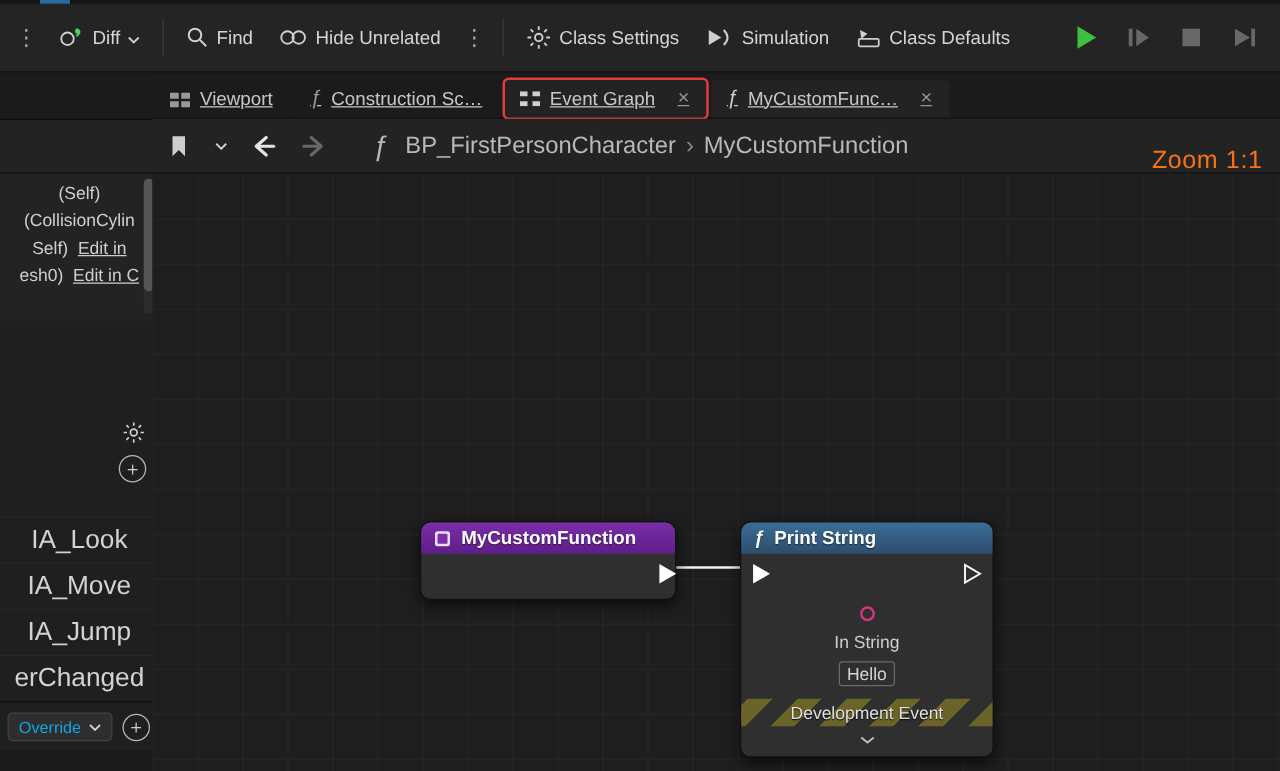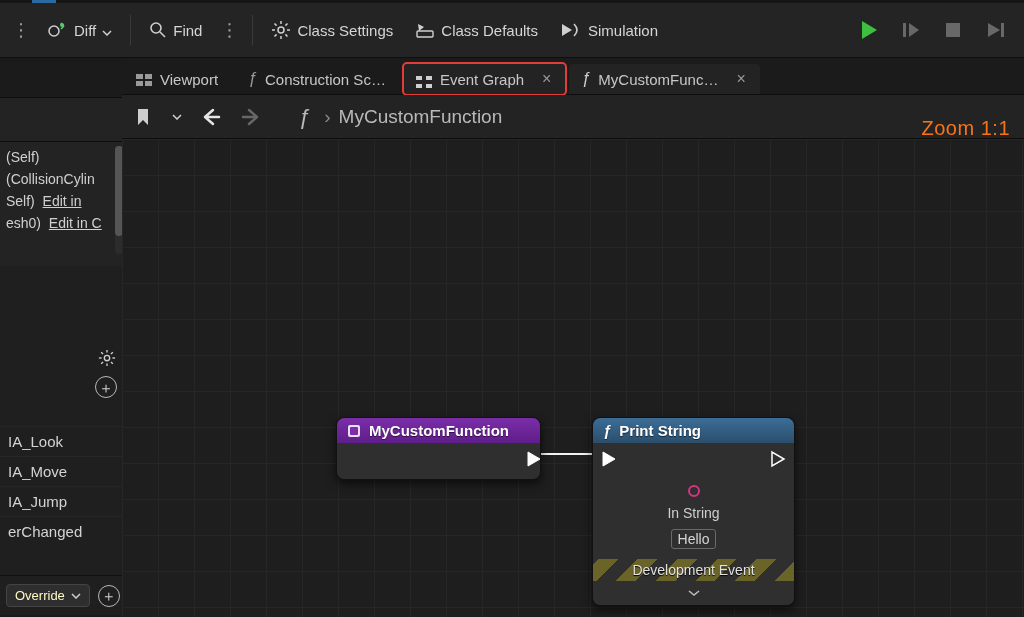--- a/index.html
+++ b/index.html
@@ -30,26 +30,27 @@
   }
   .tool-sep { width: 1px; height: 30px; background: #3a3a3a; margin: 0 6px; }
   .vdots { font-size: 18px; opacity: .8; padding: 0 6px; cursor: pointer;}
   .toolbar-spacer { flex: 1; }
   .transport { display: flex; align-items: center; gap: 8px; margin-right: 6px; }
   .play-btn { width: 34px; height: 34px; display:flex; align-items:center; justify-content:center; cursor:pointer; }
 
   
   .left-panel {
     position: absolute;
-    left: 0; top: 62px; bottom: 2px;
+    left: 0; top: 62px; bottom: 16px;
     width: 128px;
     background: #1f1f1f;
     border-right: 1px solid #0f0f0f;
     display: flex;
     flex-direction: column;
+    text-align: center;
   }
   .comp-list {
     padding: 4px 0;
     font-size: 14px;
     color: #d0d0d0;
     height: 124px;
     overflow: hidden;
     position: relative;
     background:#232323;
   }
@@ -62,31 +63,31 @@
   .comp-thumb {
     position:absolute; left:0; top:0; width:8px; height:90px;
     background:#555; border-radius:4px;
   }
   .section-head {
     display:flex; align-items:center; justify-content:flex-end;
     padding:10px 10px 4px;
     gap:10px;
   }
   .gear-icon, .plus-icon { width:20px; height:20px; display:inline-flex; align-items:center; justify-content:center; cursor:pointer; color:#c7c7c7; }
-  .var-list { padding: 0 0; font-size:15px; color:#d3d3d3; }
+  .var-list { padding: 0 0; font-size:21px; color:#d3d3d3; }
   .var-row { padding:6px 8px; border-top:1px solid rgba(255,255,255,0.03); white-space: nowrap; overflow:hidden; }
   .left-bottom {
     margin-top:auto;
     display:flex; align-items:center; gap:8px;
     padding:8px 6px;
     border-top:1px solid #0f0f0f;
   }
   .override-pill {
     background:#2e2e2e; border:1px solid #444; border-radius:4px;
-    padding:3px 8px; font-size:13px; color:#fef9c3;
+    padding:3px 8px; font-size:13px; color:#0ea5e9;
     display:flex; align-items:center; gap:6px; cursor:pointer;
   }
   .plus-circle {
     width:22px; height:22px; border-radius:50%;
     border:1.5px solid #b8b8b8; display:inline-flex; align-items:center; justify-content:center;
     font-size:15px; color:#d0d0d0; line-height:1; cursor:pointer;
   }
 
   
   .main {
@@ -103,30 +104,30 @@
   }
   .tab {
     display:flex; align-items:center; gap:8px;
     padding:6px 14px 6px 12px;
     font-size:15px; color:#c7c7c7;
     border-radius:4px 4px 0 0;
     margin-right:4px;
     background:#1b1b1b;
     cursor:pointer;
     white-space: nowrap;
+    text-decoration: underline;
   }
   .tab.active {
     background:#232323;
   }
   .tab-close { opacity:.7; font-size:16px; margin-left:10px; }
   .tab-highlight {
     outline:2px solid #e23c3c;
     outline-offset:0;
     border-radius:3px;
-    align-items:flex-end;
   }
 
   .navbar {
     height:44px;
     display:flex; align-items:center;
     gap:14px;
     padding:0 14px 0 8px;
     background:#232323;
     border-bottom:1px solid #0d0d0d;
   }
@@ -244,20 +245,29 @@
   <div class="tool-btn">
     <span class="ico">
       <svg width="18" height="18" viewBox="0 0 18 18">
           <circle cx="7" cy="7" r="5" fill="none" stroke="#cfcfcf" stroke-width="1.6"></circle>
           <line x1="11" y1="11" x2="16" y2="16" stroke="#cfcfcf" stroke-width="1.6"></line>
         </svg>
     </span>
     <span>Find</span>
   </div>
 
+  <div class="tool-btn">
+    <span class="ico">
+      <svg width="22" height="18" viewBox="0 0 22 18">
+          <circle cx="6" cy="9" r="5" fill="none" stroke="#cfcfcf" stroke-width="1.5"></circle>
+          <circle cx="15" cy="9" r="5" fill="none" stroke="#cfcfcf" stroke-width="1.5"></circle>
+        </svg>
+    </span>
+    <span>Hide Unrelated</span>
+  </div>
 
   <span class="vdots">⋮</span>
   <span class="tool-sep"></span>
 
   <div class="tool-btn">
     <span class="ico">
       <svg width="20" height="20" viewBox="0 0 20 20">
           <circle cx="10" cy="10" r="3" fill="none" stroke="#cfcfcf" stroke-width="1.5"></circle>
           <g stroke="#cfcfcf" stroke-width="1.5">
             <line x1="10" y1="1" x2="10" y2="4"></line>
@@ -269,36 +279,36 @@
             <line x1="3.5" y1="16.5" x2="5.6" y2="14.4"></line>
             <line x1="14.4" y1="5.6" x2="16.5" y2="3.5"></line>
           </g>
         </svg>
     </span>
     <span>Class Settings</span>
   </div>
 
   <div class="tool-btn">
     <span class="ico">
+      <svg width="22" height="18" viewBox="0 0 22 18">
+          <polygon points="2,3 2,15 12,9" fill="#cfcfcf"></polygon>
+          <path d="M14 3 Q20 9 14 15" fill="none" stroke="#cfcfcf" stroke-width="1.6"></path>
+        </svg>
+    </span>
+    <span>Simulation</span>
+  </div>
+
+  <div class="tool-btn">
+    <span class="ico">
       <svg width="20" height="20" viewBox="0 0 20 20">
           <rect x="2" y="11" width="16" height="6" rx="1" fill="none" stroke="#cfcfcf" stroke-width="1.4"></rect>
           <path d="M4 11 L3 4 L9 7 Z" fill="#cfcfcf"></path>
         </svg>
     </span>
     <span>Class Defaults</span>
-  </div>
-
-  <div class="tool-btn">
-    <span class="ico">
-      <svg width="22" height="18" viewBox="0 0 22 18">
-          <polygon points="2,3 2,15 12,9" fill="#cfcfcf"></polygon>
-          <path d="M14 3 Q20 9 14 15" fill="none" stroke="#cfcfcf" stroke-width="1.6"></path>
-        </svg>
-    </span>
-    <span>Simulation</span>
   </div>
 
   <div class="toolbar-spacer"></div>
 
   <div class="transport">
     <span class="play-btn">
       <svg width="22" height="22" viewBox="0 0 22 22">
           <polygon points="4,2 4,20 19,11" fill="#3fbf3f"></polygon>
         </svg>
     </span>
@@ -433,20 +443,21 @@
         </svg>
     </span>
     <span class="nav-ico dim">
       <svg width="20" height="18" viewBox="0 0 20 18">
           <path d="M8 2 L16 9 L8 16 M16 9 H2" fill="none" stroke="#e5e5e5" stroke-width="2.5" stroke-linecap="round" stroke-linejoin="round"></path>
         </svg>
     </span>
     <span style="width:6px"></span>
     <span class="ico" style="font-style:italic;color:#b9b9b9;font-size:22px">ƒ</span>
     <div class="crumb">
+      <span>BP_FirstPersonCharacter</span>
       <span class="sep">›</span>
       <span>MyCustomFunction</span>
     </div>
     <div class="zoom">Zoom 1:1</div>
   </div>
 
   <div class="graph">
 
     <svg class="wire" width="63" height="4">
       <line x1="0" y1="2" x2="63" y2="2"></line>

